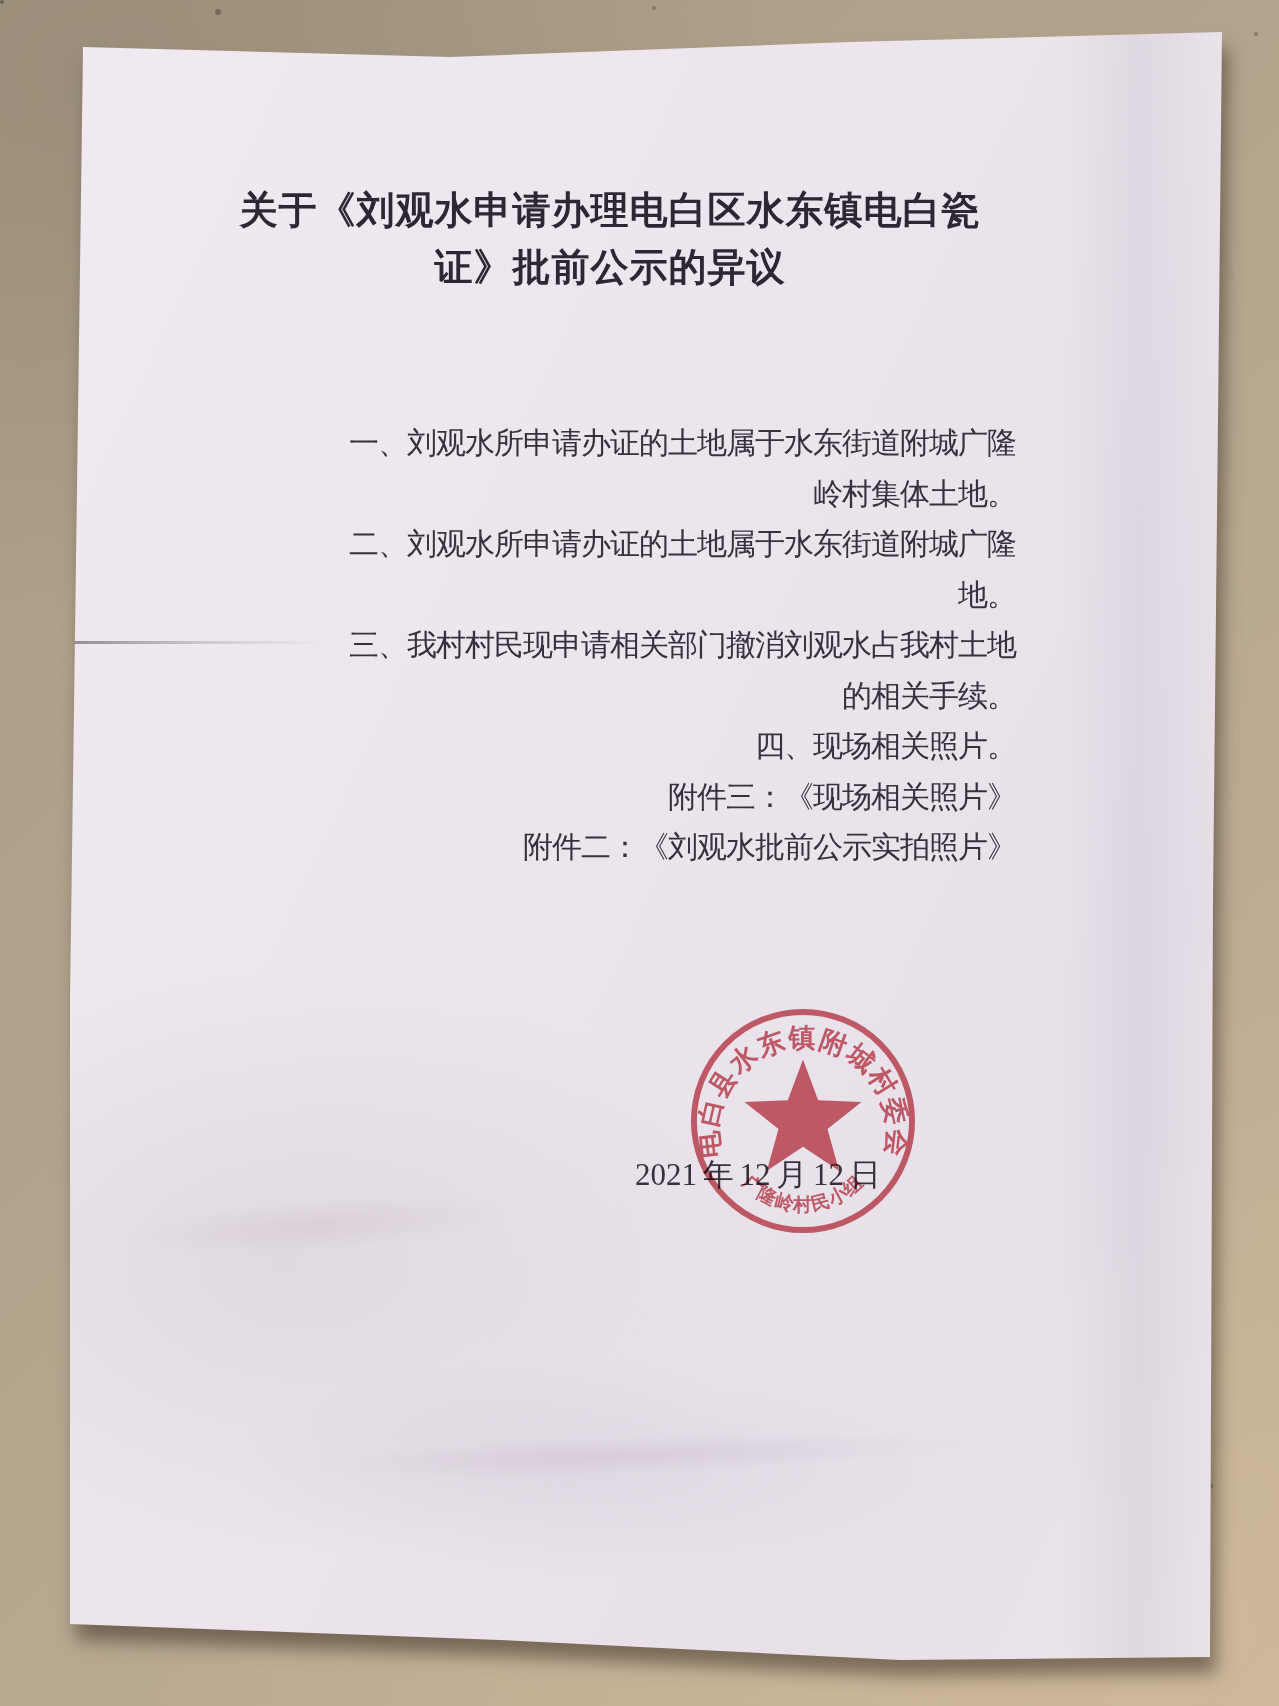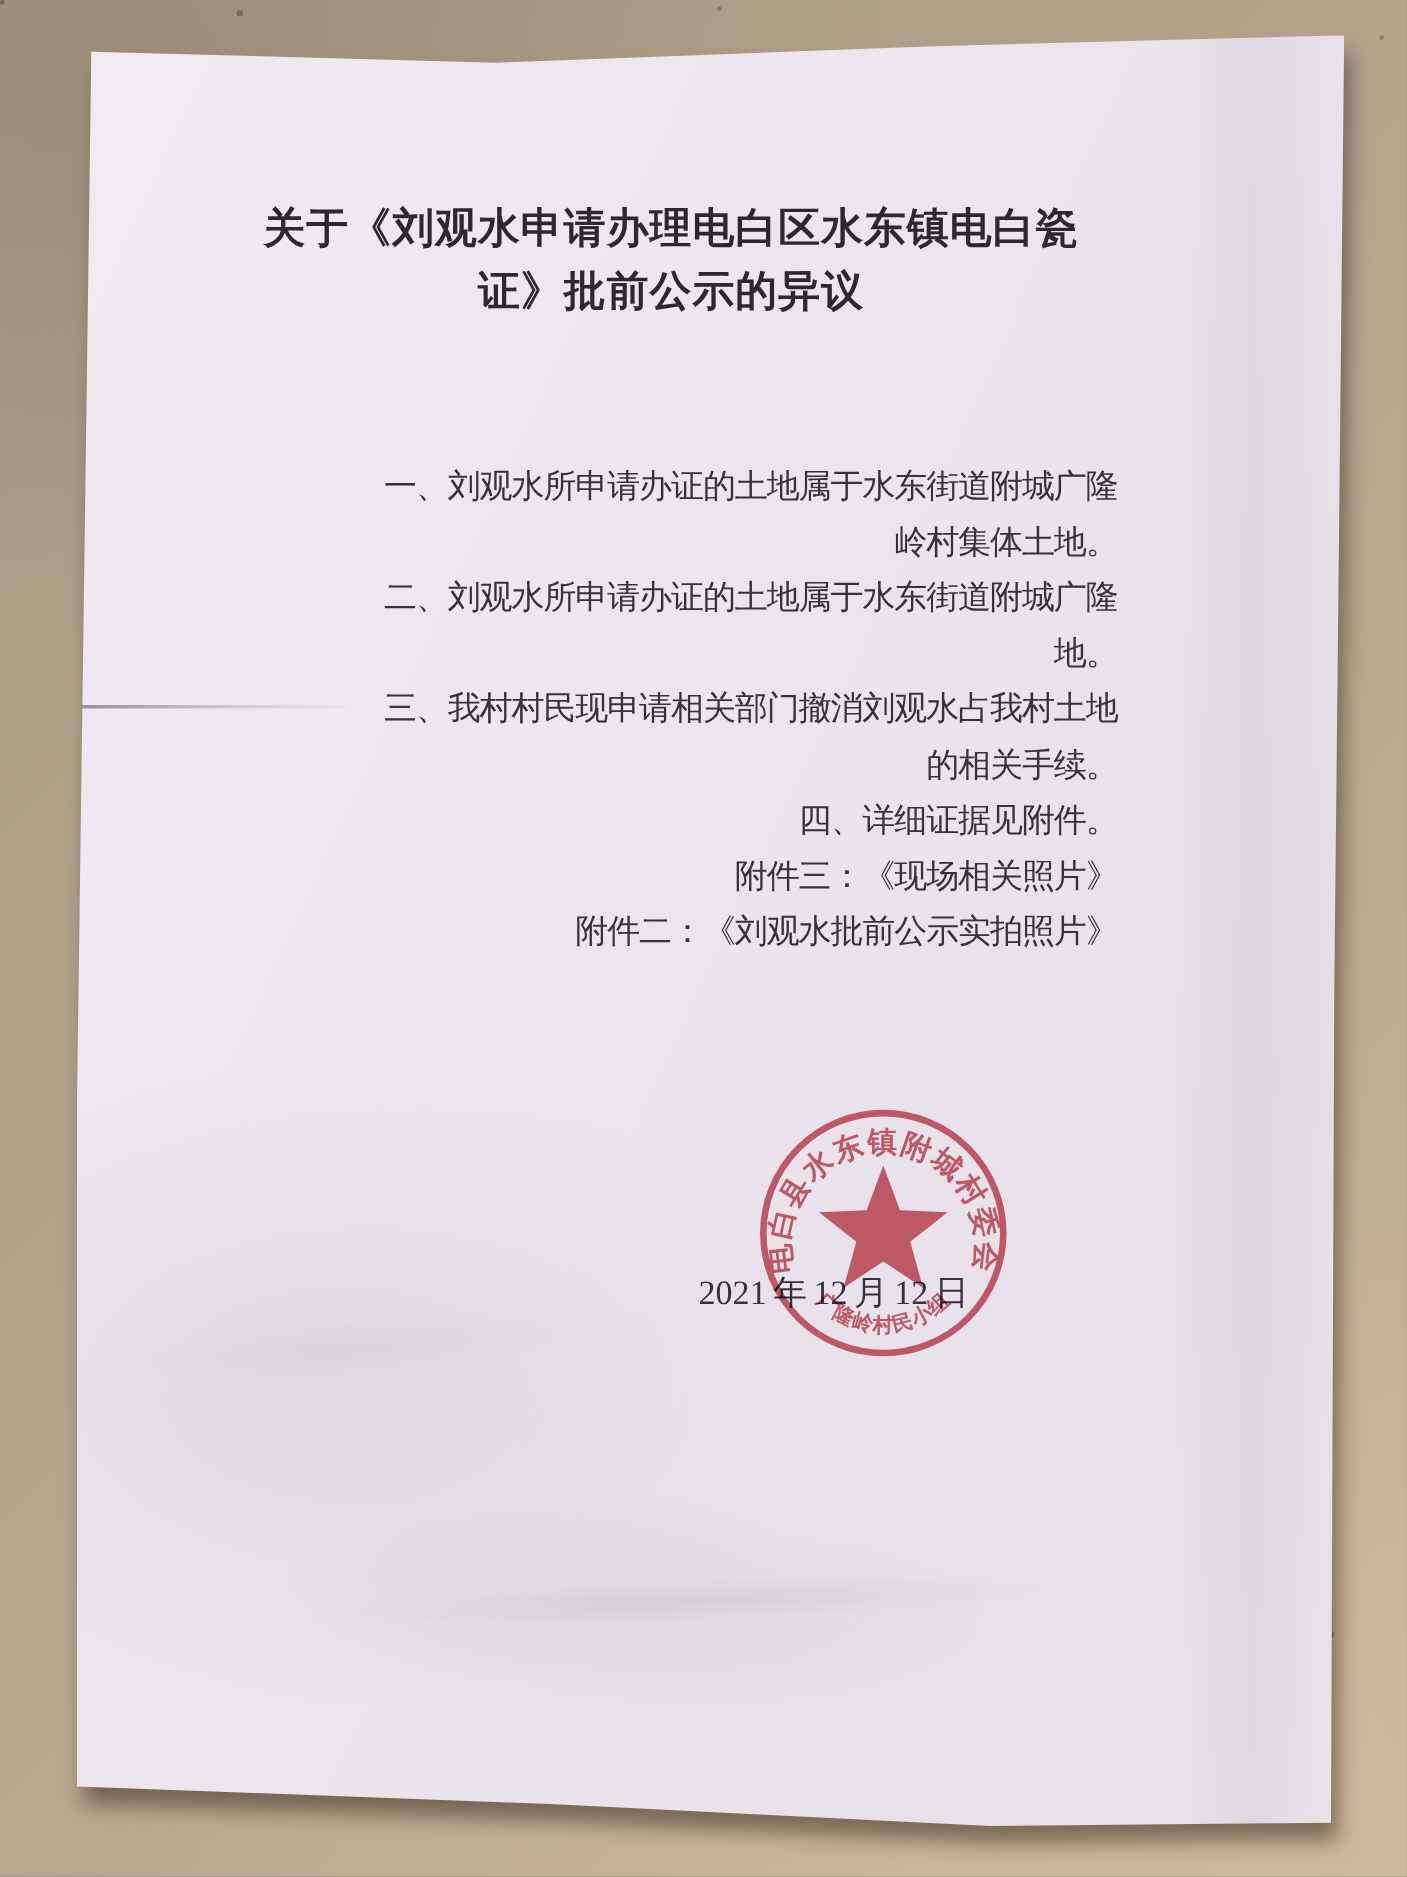--- a/index.html
+++ b/index.html
@@ -34,21 +34,21 @@
   .crease-line{position:absolute;left:70px;top:641px;width:255px;height:3px;
     background:linear-gradient(90deg,rgba(75,63,72,.55),rgba(75,63,72,.18) 55%,transparent);}
   .crease-soft1{position:absolute;left:60px;top:1190px;width:520px;height:70px;
     transform:rotate(-4deg);
     background:radial-gradient(50% 50% at 50% 50%,rgba(130,112,132,.10),transparent 75%);}
   .crease-soft2{position:absolute;left:200px;top:1430px;width:880px;height:50px;
     transform:rotate(-2deg);
     background:radial-gradient(50% 50% at 50% 50%,rgba(130,112,132,.11),transparent 75%);}
   .title{
     position:absolute;left:90px;top:182px;width:1040px;
-    text-align:center;font-family:Liberation Mono, monospace;
+    text-align:center;font-family:Liberation Sans, sans-serif;
     font-weight:700;font-size:38px;line-height:57px;color:#2b2833;letter-spacing:1px;
   }
   .body{position:absolute;left:256px;top:418px;width:760px;}
   .line{height:50.5px;line-height:50.5px;font-size:30px;letter-spacing:-1px;white-space:nowrap;text-align:right;}
   .indent{padding-left:62px;}
   .signature{position:absolute;left:505px;top:1096px;height:36px;line-height:36px;
     font-size:30px;letter-spacing:-1px;white-space:nowrap;}
   .date{position:absolute;left:635px;top:1156px;height:38px;line-height:38px;
     font-size:31px;word-spacing:-2px;white-space:nowrap;}
   .stamp{position:absolute;left:684px;top:1002px;width:238px;height:238px;
@@ -75,21 +75,21 @@
         <div>证》批前公示的异议</div>
       </div>
 
       <div class="body">
         <div class="line indent">一、刘观水所申请办证的土地属于水东街道附城广隆</div>
         <div class="line">岭村集体土地。</div>
         <div class="line indent">二、刘观水所申请办证的土地属于水东街道附城广隆</div>
         <div class="line">地。</div>
         <div class="line indent">三、我村村民现申请相关部门撤消刘观水占我村土地</div>
         <div class="line">的相关手续。</div>
-        <div class="line indent">四、详细证据见附件。</div>
+        <div class="line indent">四、现场相关照片。</div>
         <div class="line">附件三：《现场相关照片》</div>
         <div class="line">附件二：《刘观水批前公示实拍照片》</div>
       </div>
 
       <div class="date">2021 年 12 月 12 日</div>
 
       <svg class="stamp" viewBox="0 0 240 240">
         <defs>
           <path id="arcTop" d="M 36 150 A 86 86 0 1 1 204 150" fill="none"></path>
           <path id="arcBot" d="M 56 180 A 82 82 0 0 0 184 180" fill="none"></path>

